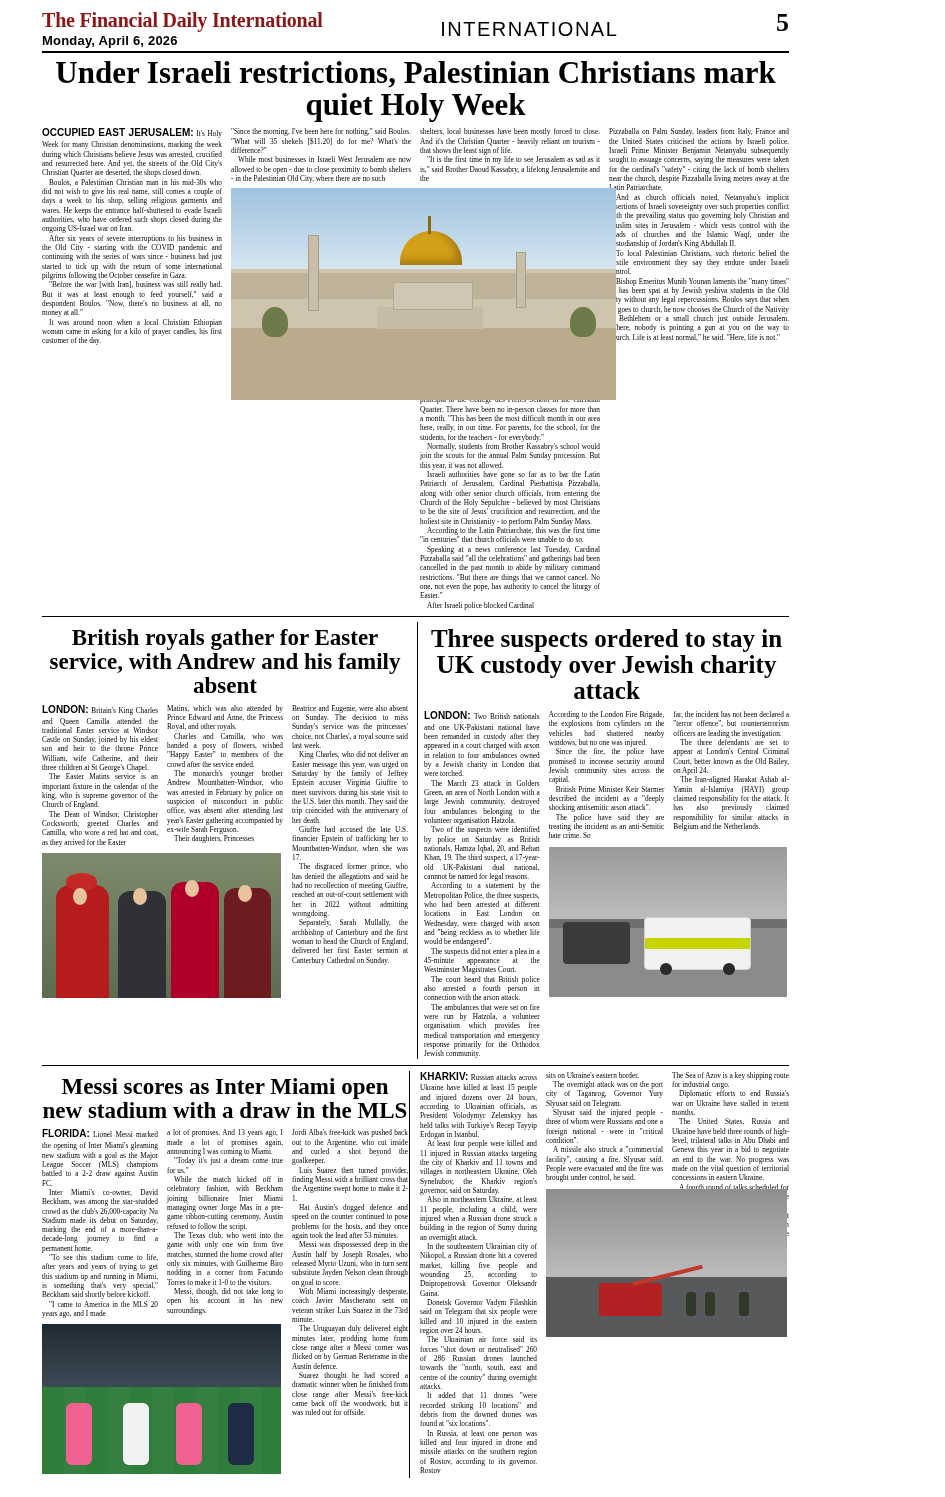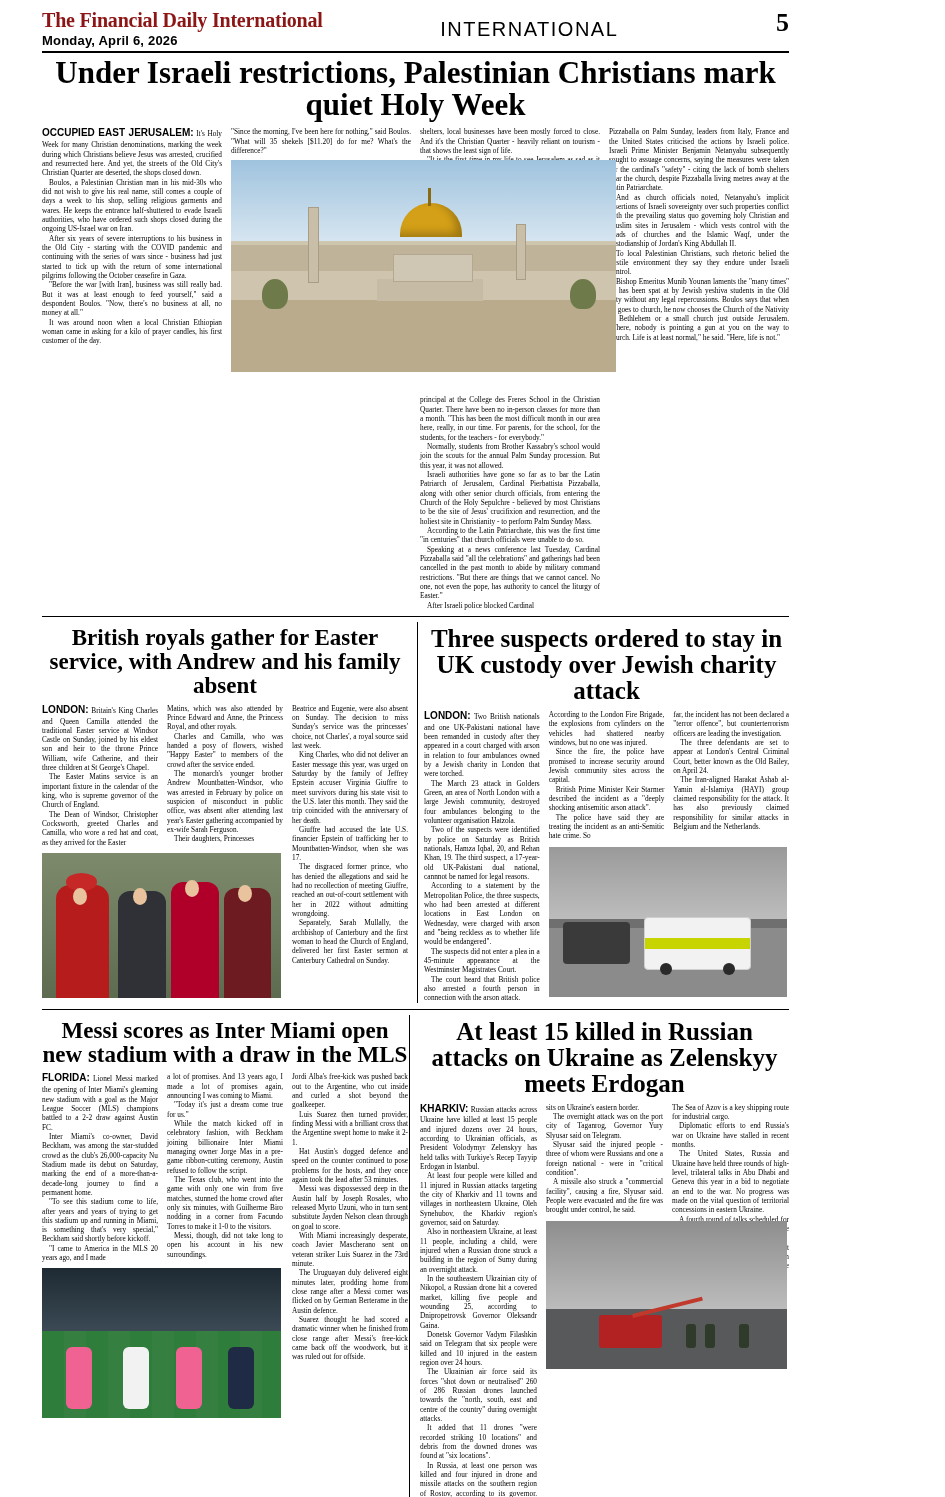--- a/index.html
+++ b/index.html
@@ -99,20 +99,21 @@
   <div class="cols">
     <div class="col">
       <p class="lead"><b>OCCUPIED EAST JERUSALEM:</b> It's Holy Week for many Christian denominations, marking the week during which Christians believe Jesus was arrested, crucified and resurrected here. And yet, the streets of the Old City's Christian Quarter are deserted, the shops closed down.</p>
       <p>Boulos, a Palestinian Christian man in his mid-30s who did not wish to give his real name, still comes a couple of days a week to his shop, selling religious garments and wares. He keeps the entrance half-shuttered to evade Israeli authorities, who have ordered such shops closed during the ongoing US-Israel war on Iran.</p>
       <p>After six years of severe interruptions to his business in the Old City - starting with the COVID pandemic and continuing with the series of wars since - business had just started to tick up with the return of some international pilgrims following the October ceasefire in Gaza.</p>
       <p>"Before the war [with Iran], business was still really bad. But it was at least enough to feed yourself," said a despondent Boulos. "Now, there's no business at all, no money at all."</p>
       <p>It was around noon when a local Christian Ethiopian woman came in asking for a kilo of prayer candles, his first customer of the day.</p>
     </div>
     <div class="col">
       <p>"Since the morning, I've been here for nothing," said Boulos. "What will 35 shekels [$11.20] do for me? What's the difference?"</p>
+      <p>While most businesses in Israeli West Jerusalem are now allowed to be open - due to close proximity to bomb shelters - in the Palestinian Old City, where there are no such</p>
       <div class="photo ph-dome" style="width:214%;margin-top:5px;">
         <div class="sky"></div>
         <div class="city"></div>
         <div class="plaza"></div>
         <div class="wall"></div>
         <div class="min"></div>
         <div class="min2"></div>
         <div class="base"></div>
         <div class="drum"></div>
         <div class="dome"></div>
@@ -183,20 +184,21 @@
     <div style="flex:1;">
       <h1 class="head h-mid2">Three suspects ordered to stay in UK custody over Jewish charity attack</h1>
       <div class="cols">
         <div class="col">
           <p class="lead"><b>LONDON:</b> Two British nationals and one UK-Pakistani national have been remanded in custody after they appeared in a court charged with arson in relation to four ambulances owned by a Jewish charity in London that were torched.</p>
           <p>The March 23 attack in Golders Green, an area of North London with a large Jewish community, destroyed four ambulances belonging to the volunteer organisation Hatzola.</p>
           <p>Two of the suspects were identified by police on Saturday as British nationals, Hamza Iqbal, 20, and Rehan Khan, 19. The third suspect, a 17-year-old UK-Pakistani dual national, cannnot be named for legal reasons.</p>
           <p>According to a statement by the Metropolitan Police, the three suspects, who had been arrested at different locations in East London on Wednesday, were charged with arson and "being reckless as to whether life would be endangered".</p>
           <p>The suspects did not enter a plea in a 45-minute appearance at the Westminster Magistrates Court.</p>
           <p>The court heard that British police also arrested a fourth person in connection with the arson attack.</p>
+          <p>The ambulances that were set on fire were run by Hatzola, a volunteer organisation which provides free medical transportation and emergency response primarily for the Orthodox Jewish community.</p>
         </div>
         <div class="col">
           <p>According to the London Fire Brigade, the explosions from cylinders on the vehicles had shattered nearby windows, but no one was injured.</p>
           <p>Since the fire, the police have promised to increase security around Jewish community sites across the capital.</p>
           <p>British Prime Minister Keir Starmer described the incident as a "deeply shocking antisemitic arson attack".</p>
           <p>The police have said they are treating the incident as an anti-Semitic hate crime. So</p>
           <div class="photo ph-fire" style="width:206%;margin-top:6px;">
             <div class="smoke"></div>
             <div class="road"></div>
             <div class="burn"></div>
@@ -250,21 +252,20 @@
           <p>Hat Austin's dogged defence and speed on the counter continued to pose problems for the hosts, and they once again took the lead after 53 minutes.</p>
           <p>Messi was dispossessed deep in the Austin half by Joseph Rosales, who released Myrto Uzuni, who in turn sent substitute Jayden Nelson clean through on goal to score.</p>
           <p>With Miami increasingly desperate, coach Javier Mascherano sent on veteran striker Luis Suarez in the 73rd minute.</p>
           <p>The Uruguayan duly delivered eight minutes later, prodding home from close range after a Messi corner was flicked on by German Berterame in the Austin defence.</p>
           <p>Suarez thought he had scored a dramatic winner when he finished from close range after Messi's free-kick came back off the woodwork, but it was ruled out for offside.</p>
         </div>
       </div>
     </div>
 
     <div style="flex:1;">
-      <h1 class="head h-mid2">At least 15 killed in Russian attacks on Ukraine as Zelenskyy meets Erdogan</h1>
       <div class="cols">
         <div class="col">
           <p class="lead"><b>KHARKIV:</b> Russian attacks across Ukraine have killed at least 15 people and injured dozens over 24 hours, according to Ukrainian officials, as President Volodymyr Zelenskyy has held talks with Turkiye's Recep Tayyip Erdogan in Istanbul.</p>
           <p>At least four people were killed and 11 injured in Russian attacks targeting the city of Kharkiv and 11 towns and villages in northeastern Ukraine, Oleh Synehubov, the Kharkiv region's governor, said on Saturday.</p>
           <p>Also in northeastern Ukraine, at least 11 people, including a child, were injured when a Russian drone struck a building in the region of Sumy during an overnight attack.</p>
           <p>In the southeastern Ukrainian city of Nikopol, a Russian drone hit a covered market, killing five people and wounding 25, according to Dnipropetrovsk Governor Oleksandr Gaina.</p>
           <p>Donetsk Governor Vadym Filashkin said on Telegram that six people were killed and 10 injured in the eastern region over 24 hours.</p>
           <p>The Ukrainian air force said its forces "shot down or neutralised" 260 of 286 Russian drones launched towards the "north, south, east and centre of the country" during overnight attacks.</p>
           <p>It added that 11 drones "were recorded striking 10 locations" and debris from the downed drones was found at "six locations".</p>
           <p>In Russia, at least one person was killed and four injured in drone and missile attacks on the southern region of Rostov, according to its governor. Rostov</p>

